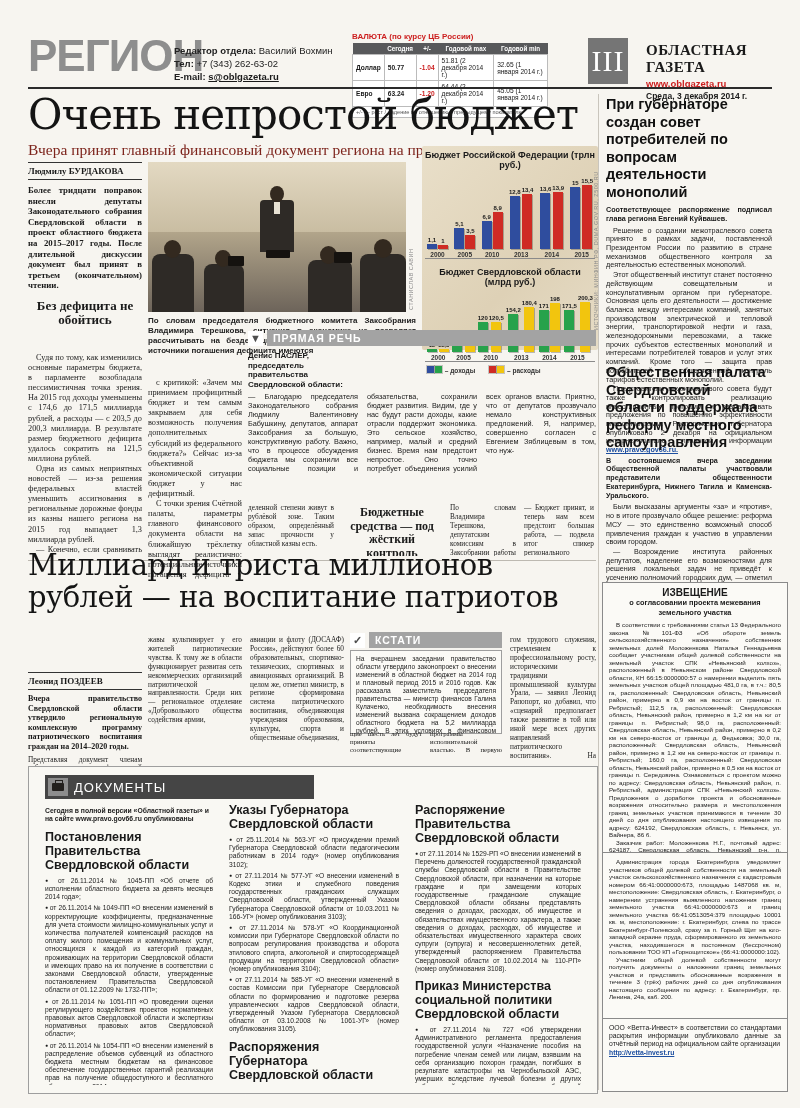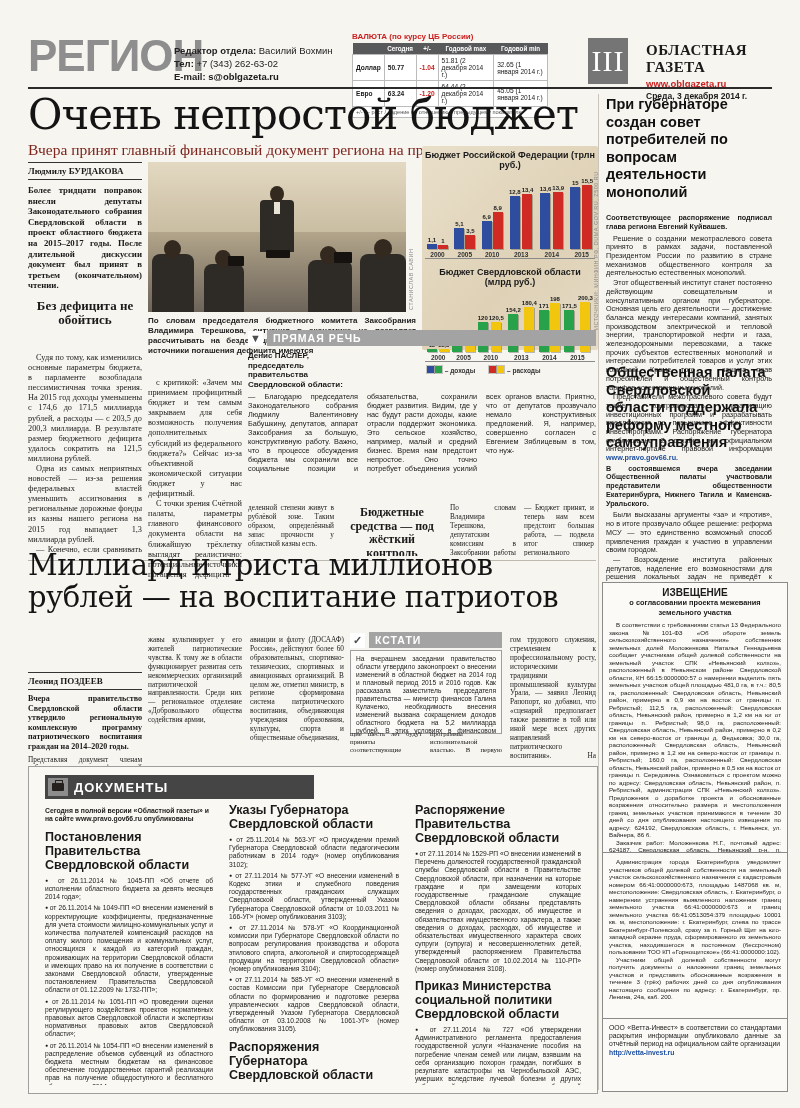--- a/index.html
+++ b/index.html
@@ -75,34 +75,34 @@
   .mini-s{font-size:7.3px;line-height:8.9px;text-align:justify;}
   .crosshead2{font-size:12px;font-weight:bold;text-align:center;line-height:13.5px;font-family:"Liberation Serif",serif;}
 
   
   .headline2{font-family:"DejaVu Serif",serif;font-size:29px;letter-spacing:-.5px;line-height:32px;color:#141414;}
   .kstati-box{border:1px solid #9e9e9e;padding:4px 5px;font-size:6.6px;line-height:8px;text-align:justify;background:#fbfaf6;}
 
   
   .docs-box{border:1px solid #9e9e9e;background:#f9f8f3;}
   .docs-bar{background:#454545;display:flex;align-items:center;height:24px;padding-left:3px;gap:6px;}
-  .docs-bar .label{color:#fff;font-weight:bold;font-size:13px;letter-spacing:1px;}
+  .docs-bar .label{color:#fff;font-weight:normal;font-size:13px;letter-spacing:1px;}
   .brief{width:20px;height:18px;background:#8d8d8d;position:relative;display:flex;align-items:center;justify-content:center;}
   .brief .bag{width:12px;height:8px;background:#23201d;border-radius:1px;position:relative;}
   .brief .bag::before{content:"";position:absolute;left:3px;top:-3px;width:6px;height:3px;border:1px solid #23201d;border-bottom:none;}
   .docs-intro{font-size:6.8px;line-height:8.4px;font-weight:bold;}
   .doc-h{font-size:12.5px;font-weight:bold;line-height:14px;margin:6px 0 4px 0;}
   .doc-items{font-size:6.7px;line-height:8.2px;text-align:justify;}
   .doc-items div{margin-bottom:2px;}
   .doc-items div::before{content:"● ";font-size:5px;vertical-align:1px;}
-  a.lnk, .lnk{color:#1c4ea0;font-weight:bold;cursor:pointer;}
+  a.lnk, .lnk{color:#1c4ea0;font-weight:bold;text-decoration:underline;cursor:pointer;}
 
   
   .sb-title{font-size:14.5px;font-weight:bold;line-height:17.5px;color:#111;}
-  .sb-lead{font-size:7.2px;line-height:8.8px;font-weight:bold;margin-top:13px;}
+  .sb-lead{font-size:7.2px;line-height:8.8px;font-weight:bold;margin-top:5px;}
   .sb-body{font-size:7.2px;line-height:8.7px;text-align:justify;margin-top:3px;}
   .sb-body p{margin:0 0 1px 0;text-indent:7px;}
   .sb-author{font-size:7.4px;font-weight:bold;text-align:right;margin-top:3px;}
   .notice{border:1px solid #8a8a8a;background:#fbfaf6;padding:5px 6px;}
   .notice-h{font-size:10px;font-weight:bold;text-align:center;line-height:10px;}
   .notice-b{font-size:6.2px;line-height:7.5px;text-align:justify;margin-top:3px;}
   .notice-b p{margin:0;text-indent:7px;}
 </style>
 </head>
 <body>

